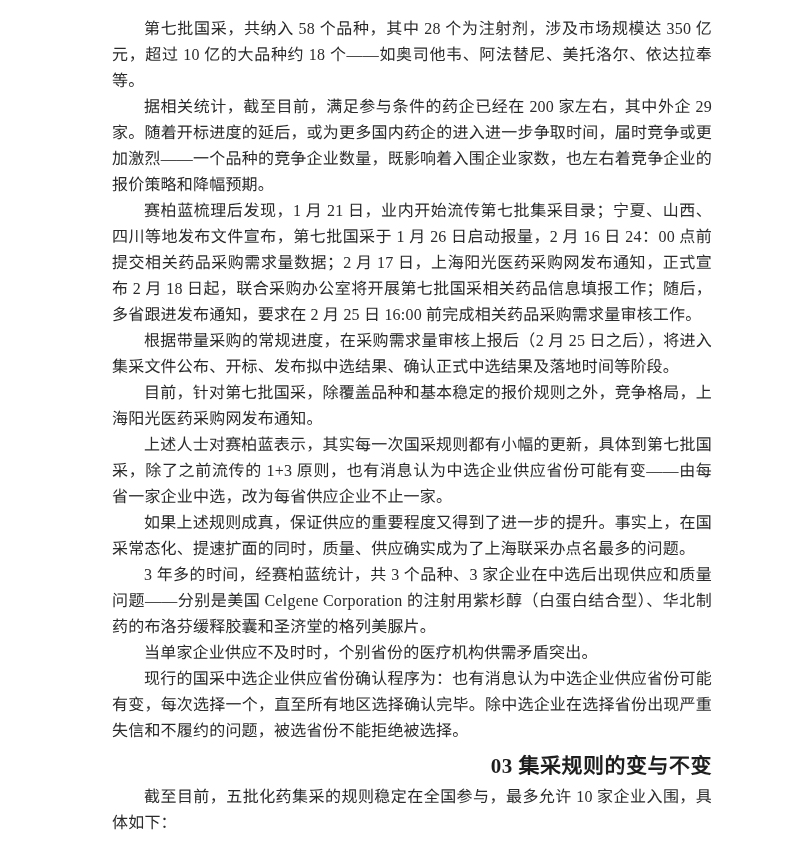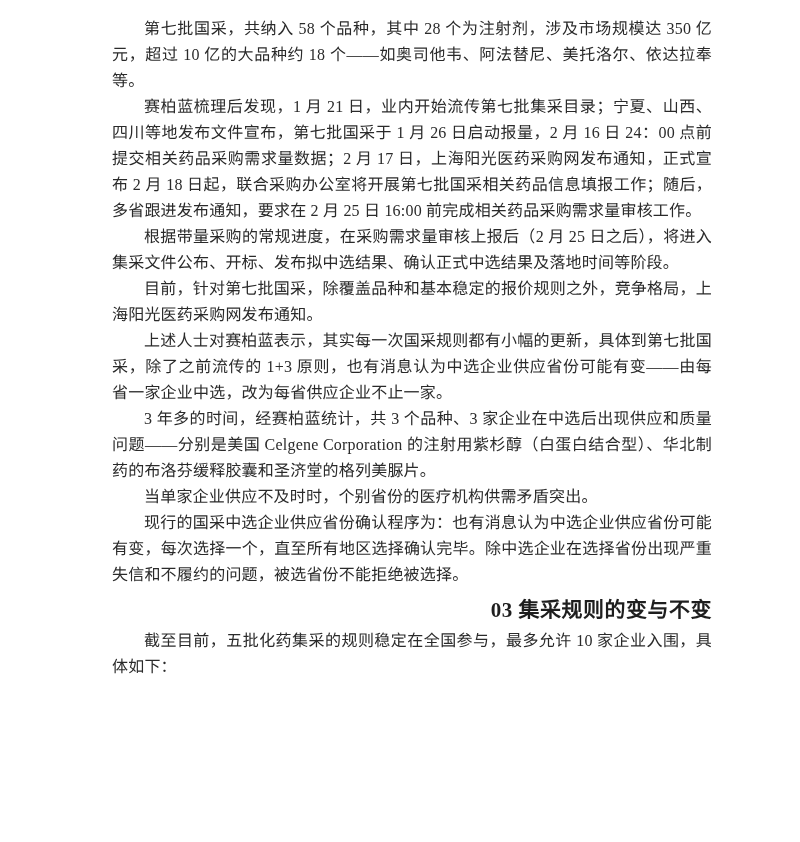--- a/index.html
+++ b/index.html
@@ -39,23 +39,25 @@
     color: #1e1e1e;
     letter-spacing: 0.5px;
   }
 </style>
 </head>
 <body>
 
 <div class="page">
   <div class="body-text">
     <p>第七批国采，共纳入 58 个品种，其中 28 个为注射剂，涉及市场规模达 350 亿元，超过 10 亿的大品种约 18 个——如奥司他韦、阿法替尼、美托洛尔、依达拉奉等。</p>
+    <p>据相关统计，截至目前，满足参与条件的药企已经在 200 家左右，其中外企 29 家。随着开标进度的延后，或为更多国内药企的进入进一步争取时间，届时竞争或更加激烈——一个品种的竞争企业数量，既影响着入围企业家数，也左右着竞争企业的报价策略和降幅预期。</p>
     <p>赛柏蓝梳理后发现，1 月 21 日，业内开始流传第七批集采目录；宁夏、山西、四川等地发布文件宣布，第七批国采于 1 月 26 日启动报量，2 月 16 日 24：00 点前提交相关药品采购需求量数据；2 月 17 日，上海阳光医药采购网发布通知，正式宣布 2 月 18 日起，联合采购办公室将开展第七批国采相关药品信息填报工作；随后，多省跟进发布通知，要求在 2 月 25 日 16:00 前完成相关药品采购需求量审核工作。</p>
     <p>根据带量采购的常规进度，在采购需求量审核上报后（2 月 25 日之后），将进入集采文件公布、开标、发布拟中选结果、确认正式中选结果及落地时间等阶段。</p>
     <p>目前，针对第七批国采，除覆盖品种和基本稳定的报价规则之外，竞争格局，上海阳光医药采购网发布通知。</p>
     <p>上述人士对赛柏蓝表示，其实每一次国采规则都有小幅的更新，具体到第七批国采，除了之前流传的 1+3 原则，也有消息认为中选企业供应省份可能有变——由每省一家企业中选，改为每省供应企业不止一家。</p>
+    <p>如果上述规则成真，保证供应的重要程度又得到了进一步的提升。事实上，在国采常态化、提速扩面的同时，质量、供应确实成为了上海联采办点名最多的问题。</p>
     <p>3 年多的时间，经赛柏蓝统计，共 3 个品种、3 家企业在中选后出现供应和质量问题——分别是美国 Celgene Corporation 的注射用紫杉醇（白蛋白结合型）、华北制药的布洛芬缓释胶囊和圣济堂的格列美脲片。</p>
     <p>当单家企业供应不及时时，个别省份的医疗机构供需矛盾突出。</p>
     <p>现行的国采中选企业供应省份确认程序为：也有消息认为中选企业供应省份可能有变，每次选择一个，直至所有地区选择确认完毕。除中选企业在选择省份出现严重失信和不履约的问题，被选省份不能拒绝被选择。</p>
     <h2 class="section-heading">03 集采规则的变与不变</h2>
     <p>截至目前，五批化药集采的规则稳定在全国参与，最多允许 10 家企业入围，具体如下：</p>
   </div>
 </div>
 
 </body></html>

